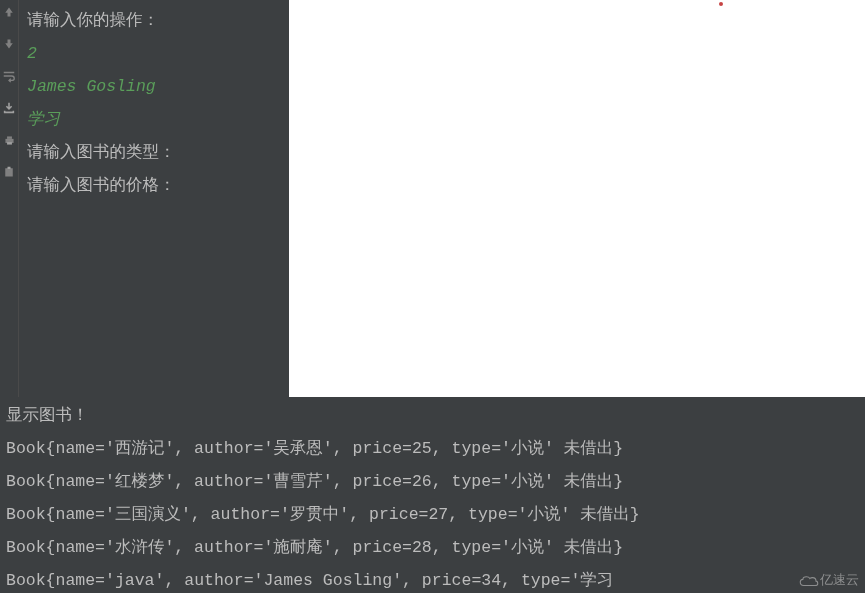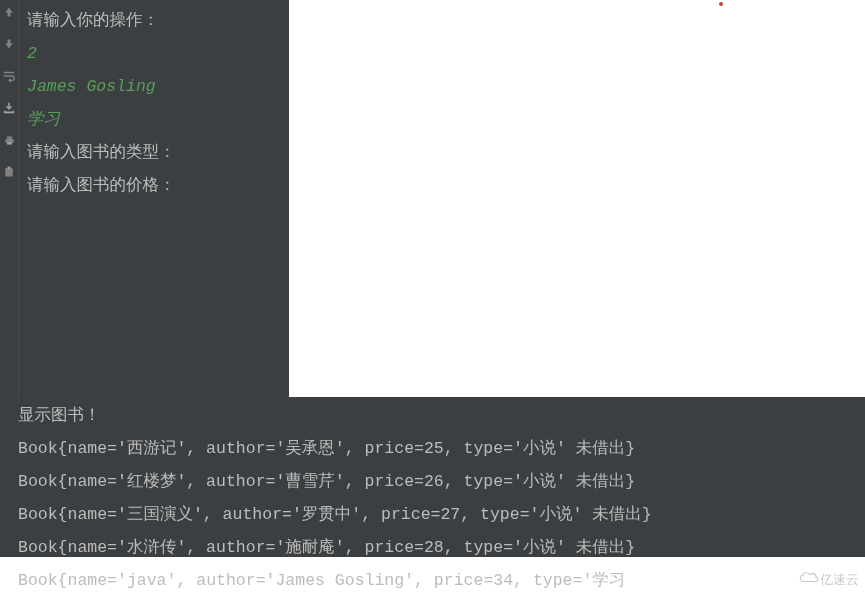--- a/index.html
+++ b/index.html
@@ -56,38 +56,38 @@
       position: absolute;
       top: 2px;
       right: 142px;
       width: 4px;
       height: 4px;
       background: #c74444;
       border-radius: 50%;
     }
     .bottom-section {
       background: #3c3f41;
-      padding: 2px 18px;
-      height: 160px;
+      padding: 2px 6px;
+      height: 196px;
     }
     .bottom-section .line {
       line-height: 33px;
       font-size: 16.5px;
       color: #bcbcbc;
       white-space: nowrap;
     }
     .cjk { color: #bcbcbc; }
     .watermark {
       position: absolute;
       bottom: 8px;
       right: 6px;
       color: #b0b0b0;
       font-size: 13px;
       display: flex;
-      align-items: flex-start;
+      align-items: flex-end;
       opacity: 0.7;
     }
     .cloud-icon {
       width: 22px;
       height: 14px;
       display: inline-block;
     }
   </style>
 </head>
 <body>

